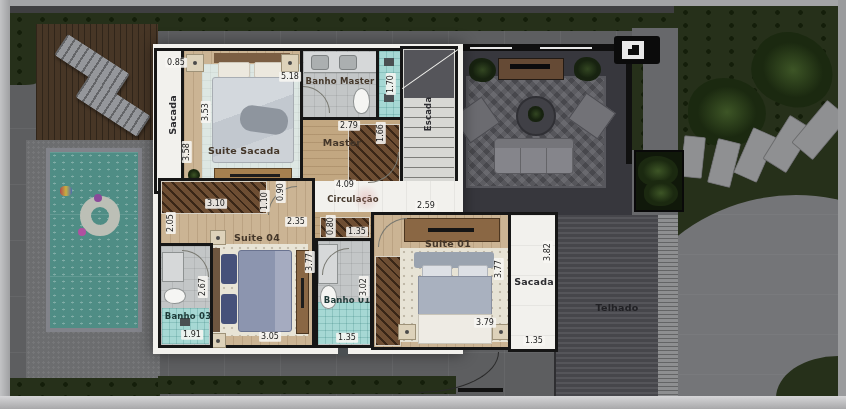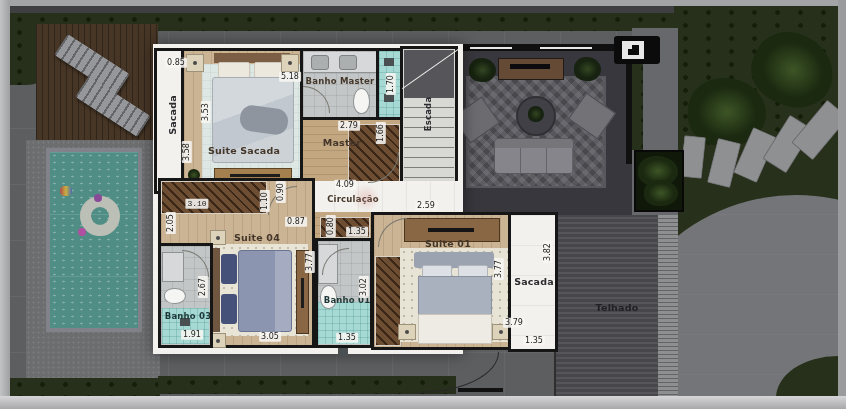--- a/index.html
+++ b/index.html
@@ -213,33 +213,33 @@
   <div class="dim vdim" style="left:187px;top:152px;">3.58</div>
   <div class="dim vdim" style="left:206px;top:112px;">3.53</div>
   <div class="dim" style="left:290px;top:77px;">5.18</div>
   <div class="dim vdim" style="left:391px;top:84px;">1.70</div>
   <div class="dim" style="left:349px;top:126px;">2.79</div>
   <div class="dim vdim" style="left:381px;top:133px;">1.66</div>
   <div class="dim" style="left:345px;top:185px;">4.09</div>
   <div class="dim vdim" style="left:281px;top:192px;">0.90</div>
   <div class="dim vdim" style="left:265px;top:201px;">1.10</div>
   <div class="dim" style="left:426px;top:206px;">2.59</div>
-  <div class="dim" style="left:197px;top:204px;font-family:Liberation Mono, monospace;">3.10</div>
+  <div class="dim" style="left:216px;top:204px;">3.10</div>
   <div class="dim vdim" style="left:171px;top:223px;">2.05</div>
-  <div class="dim" style="left:296px;top:222px;">0.87</div>
+  <div class="dim" style="left:296px;top:222px;">2.35</div>
   <div class="dim vdim" style="left:331px;top:226px;">0.80</div>
   <div class="dim" style="left:357px;top:232px;">1.35</div>
   <div class="dim vdim" style="left:310px;top:262px;">3.77</div>
   <div class="dim vdim" style="left:203px;top:287px;">2.67</div>
   <div class="dim" style="left:192px;top:335px;">1.91</div>
   <div class="dim" style="left:270px;top:337px;">3.05</div>
   <div class="dim vdim" style="left:364px;top:287px;">3.02</div>
   <div class="dim" style="left:347px;top:338px;">1.35</div>
   <div class="dim vdim" style="left:499px;top:269px;">3.77</div>
-  <div class="dim" style="left:514px;top:323px;">3.79</div>
+  <div class="dim" style="left:485px;top:323px;">3.79</div>
   <div class="dim vdim" style="left:548px;top:252px;">3.82</div>
   <div class="dim" style="left:534px;top:341px;">1.35</div>
 
   <div class="abs" style="left:352px;top:184px;width:28px;height:28px;border-radius:50%;background:radial-gradient(circle,rgba(210,130,130,.3),rgba(210,130,130,0) 70%);z-index:59;"></div>
 
   <div class="frame" style="left:0;top:0;width:846px;height:6px;background:#a3a4a6;"></div>
   <div class="frame" style="left:0;top:0;width:10px;height:409px;background:linear-gradient(90deg,#c2c3c5,#9fa0a2);"></div>
   <div class="frame" style="left:838px;top:0;width:8px;height:409px;background:#9a9b9d;"></div>
   <div class="frame" style="left:0;top:396px;width:846px;height:13px;background:linear-gradient(180deg,#d6d6d8,#a8a8aa);"></div>
 </div>

